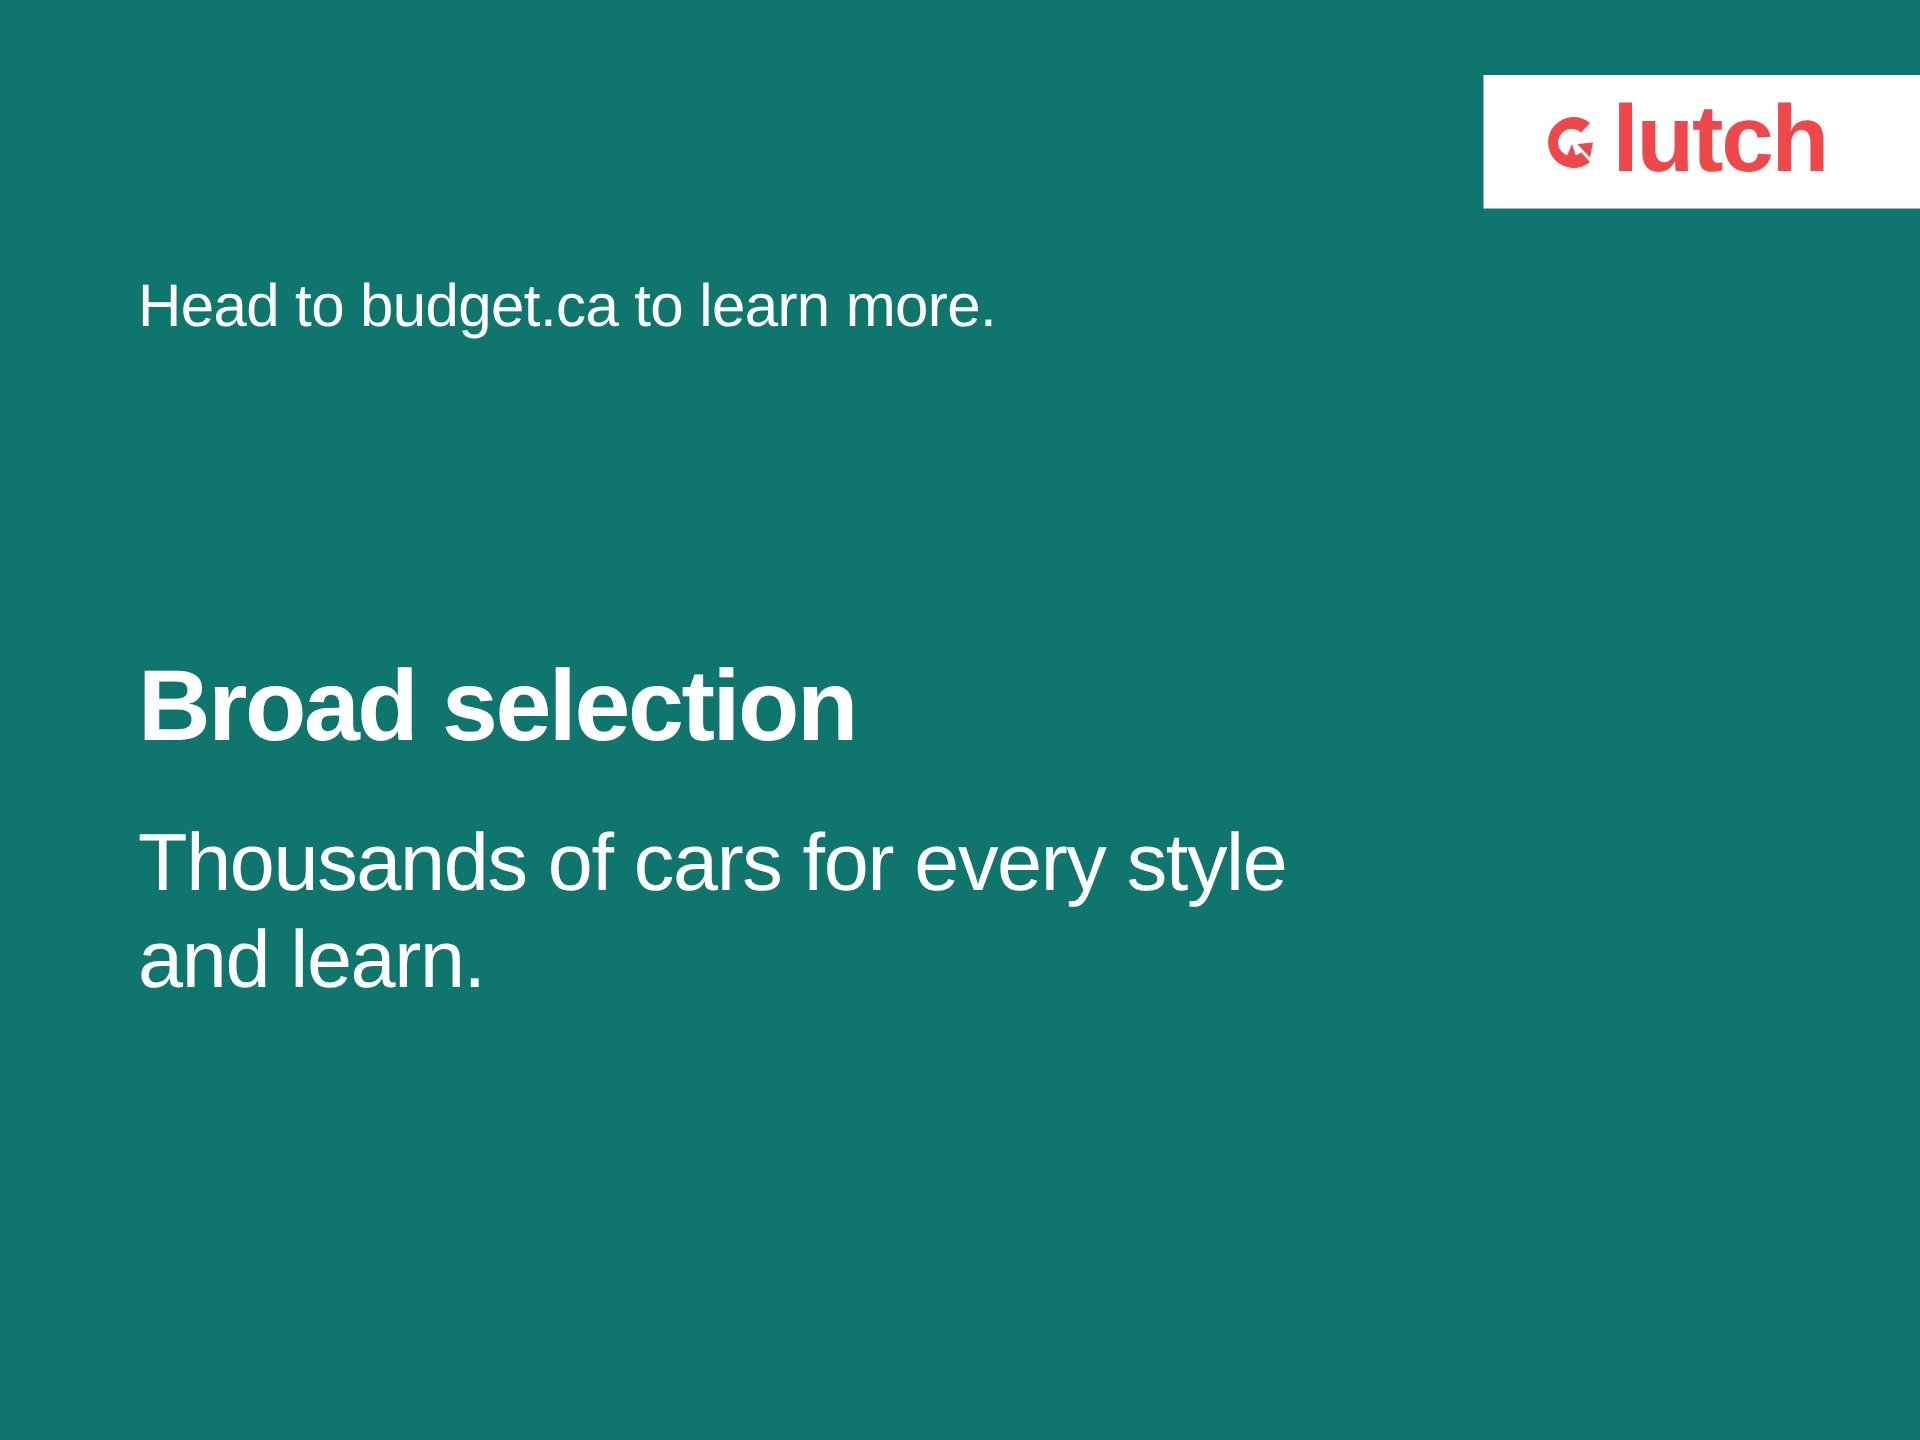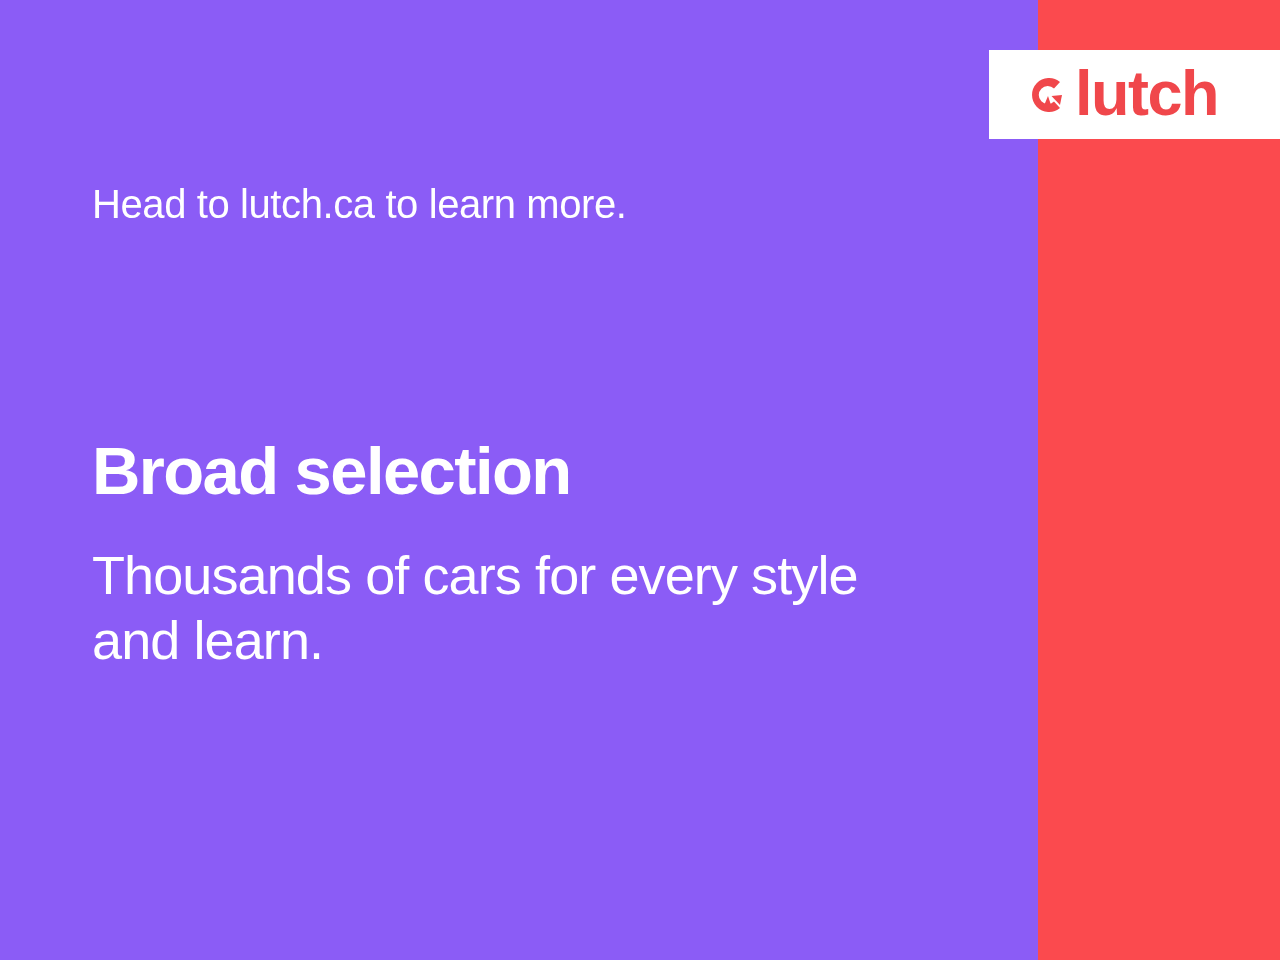--- a/index.html
+++ b/index.html
@@ -10,23 +10,23 @@
   body {
     width: 1280px;
     height: 960px;
     overflow: hidden;
     font-family: "Liberation Sans", "DejaVu Sans", sans-serif;
     background: #FB4A4E;
   }
 
   #slide {
     position: relative;
-    width: 1038px;
+    width: 1280px;
     height: 960px;
-    background: #8b5cf6;
+    background: #0f766e;
   }
 
   
   #logo-plate {
     position: absolute;
     left: 989px;
     top: 50px;
     width: 291px;
     height: 89px;
     background: #FFFFFF;
@@ -118,21 +118,21 @@
 
         <path d="M74 24 A34 34 0 1 0 74 76 L62 63 A18 18 0 1 1 62 37 Z" fill="#F0474B"></path>
 
         <path d="M50 52 L40 76 L58 76 Z" fill="#F0474B"></path>
         <path d="M57 52 L78 50 L74 70 Z" fill="#F0474B"></path>
       </svg>
       <span class="logo-wordmark">lutch</span>
     </div>
   </div>
 
-  <div id="eyebrow">Head to lutch.ca to learn more.</div>
+  <div id="eyebrow">Head to budget.ca to learn more.</div>
 
   <h1 id="headline">Broad selection</h1>
 
   <p id="subheadline">
     <span class="sub-line">Thousands of cars for every style</span>
     <span class="sub-line">and learn.</span>
   </p>
 
 </div>
 

